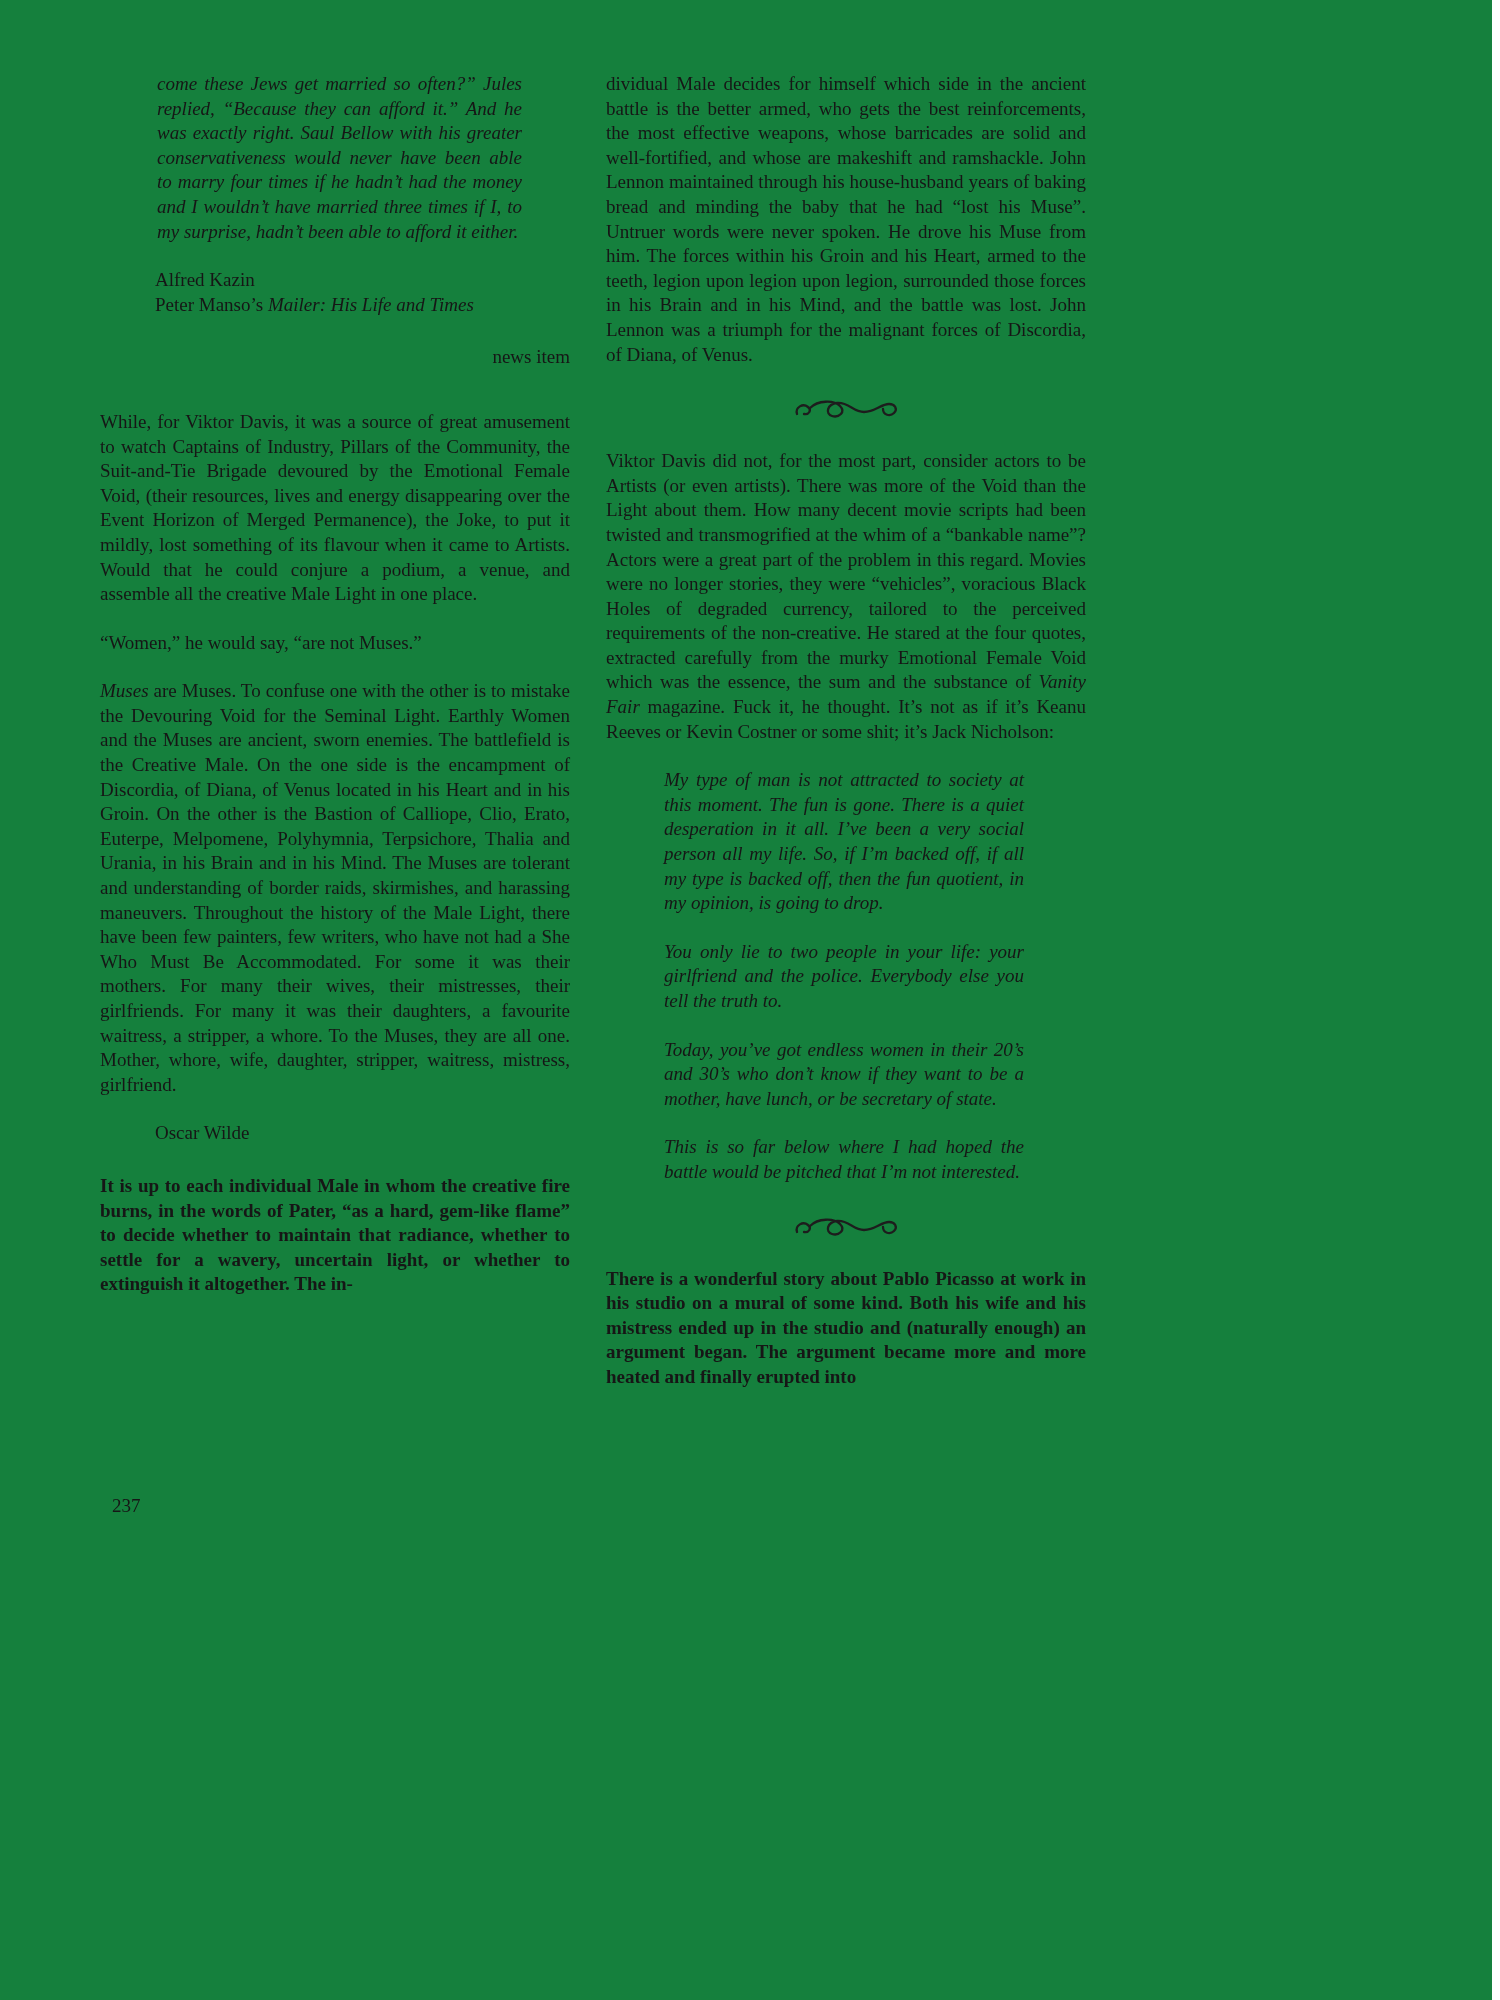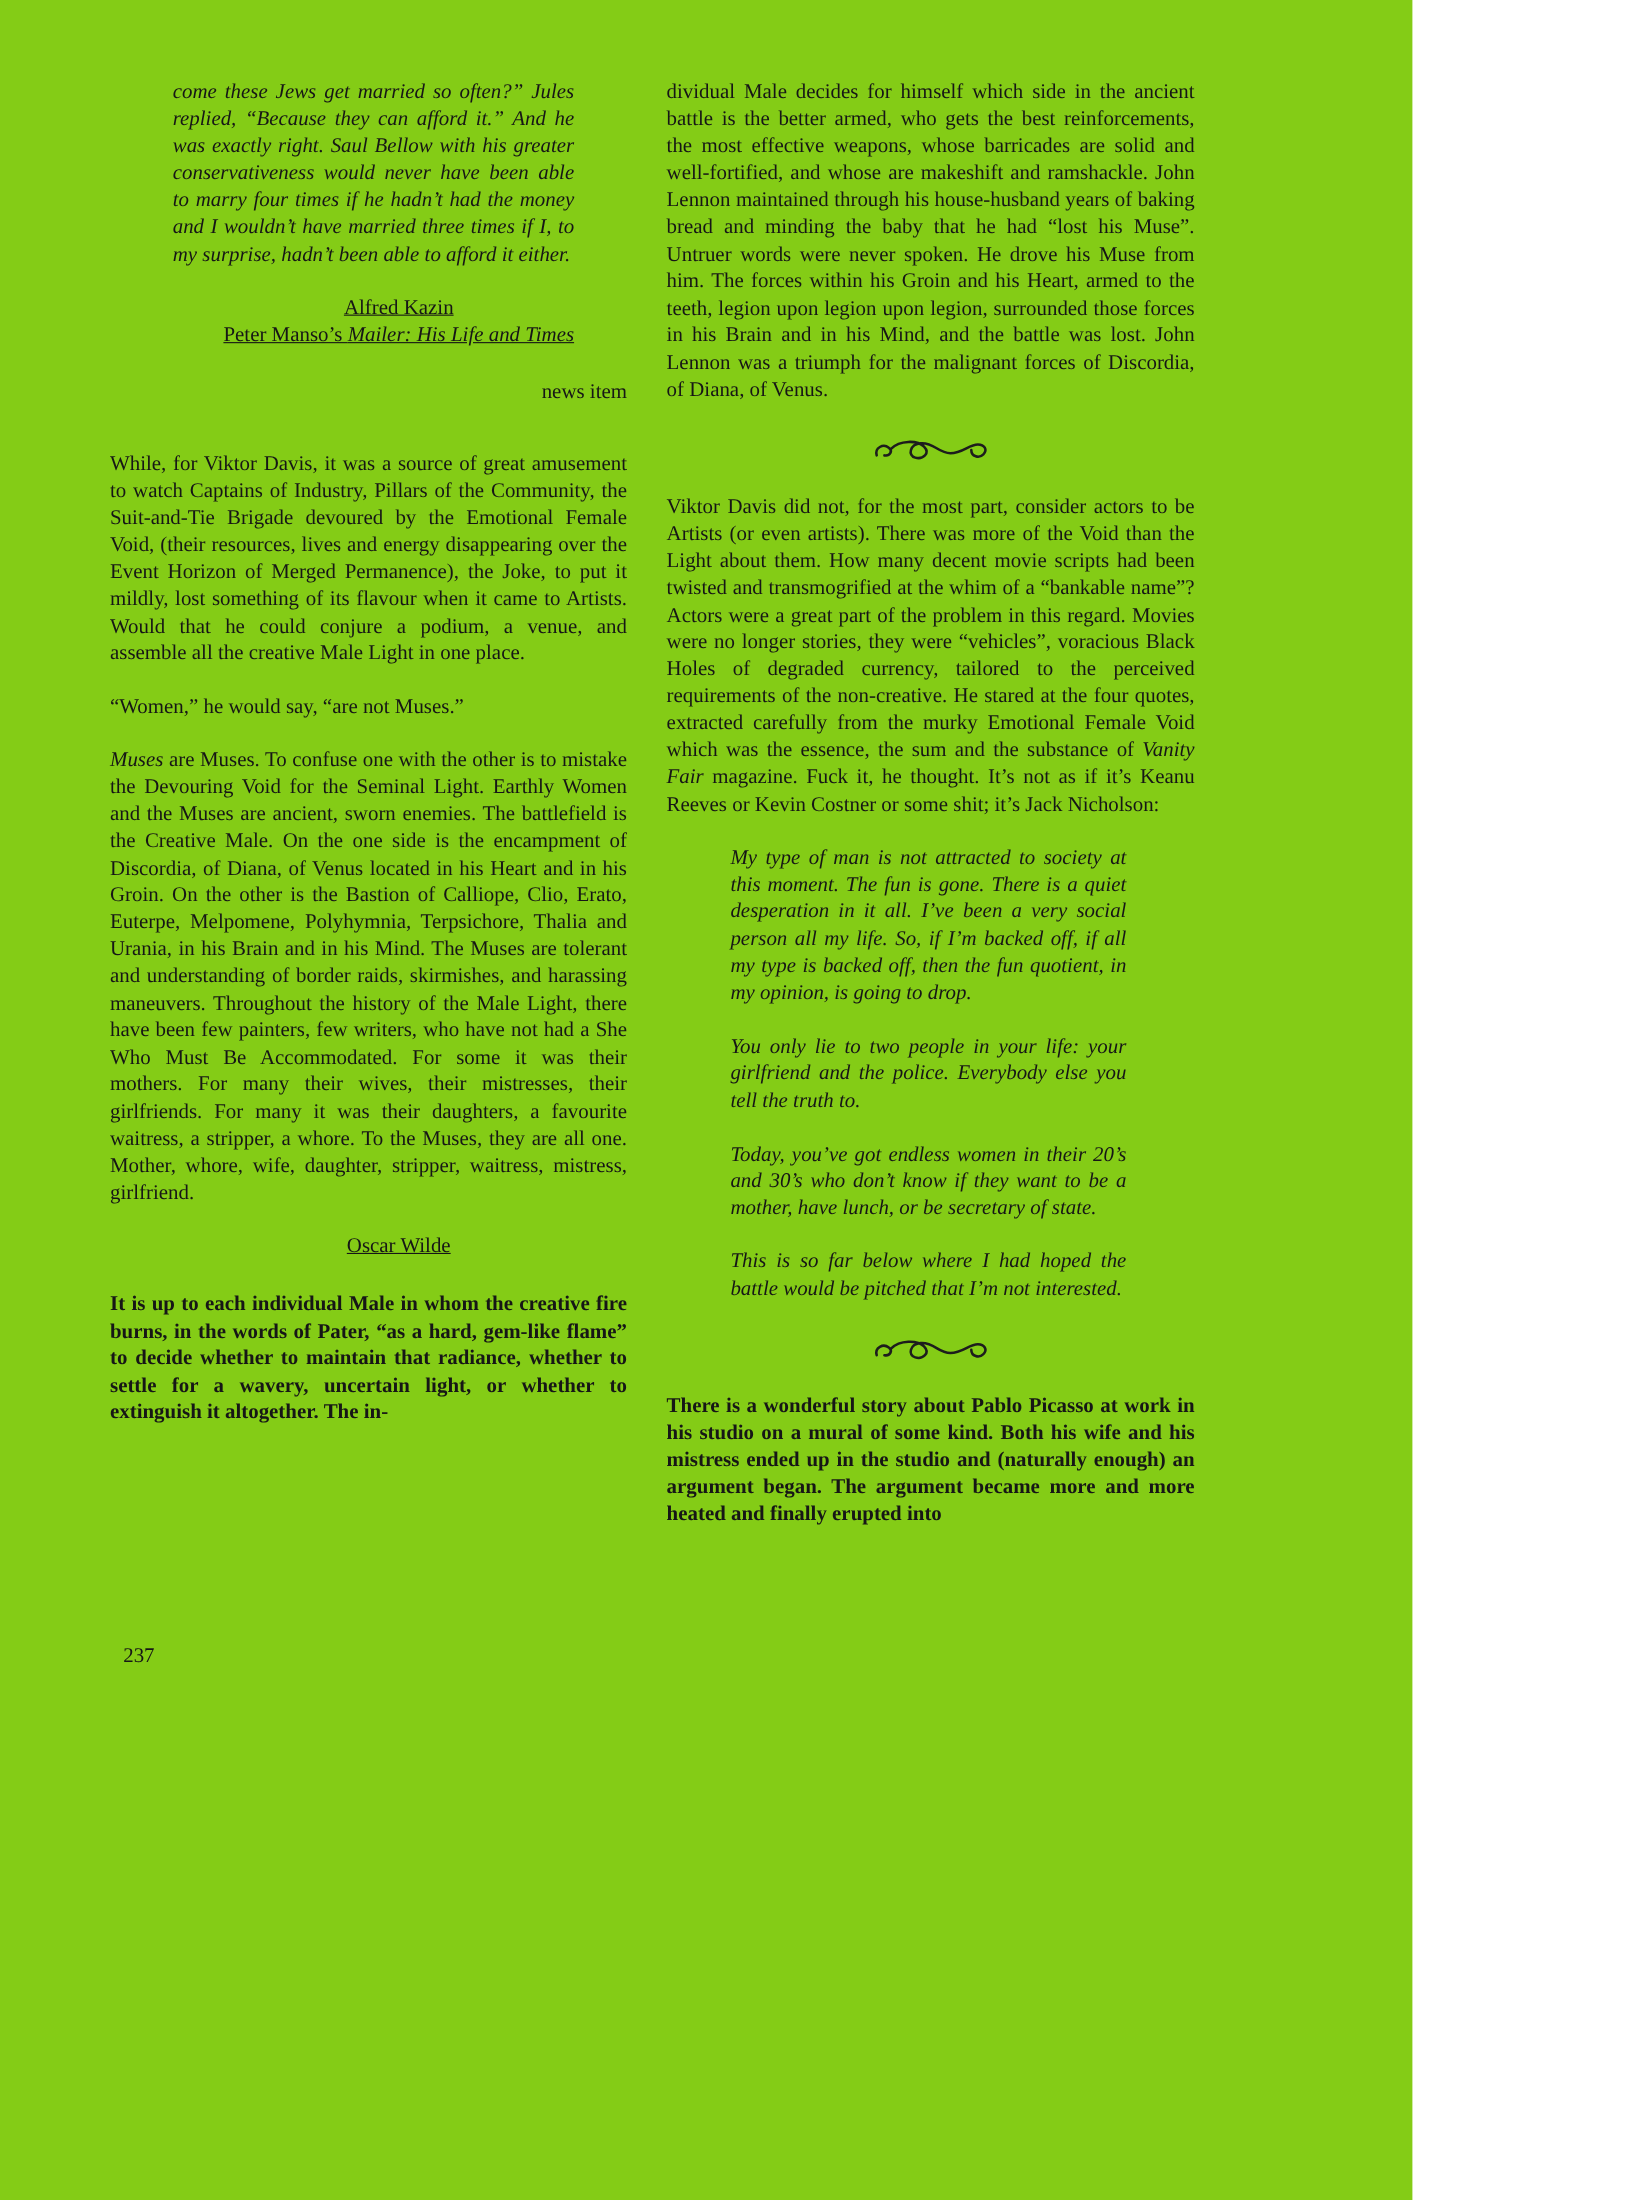--- a/index.html
+++ b/index.html
@@ -1,37 +1,37 @@
 <!DOCTYPE html>
 <html><head>
 <meta charset="utf-8">
 <style>
   html,body{margin:0;padding:0;background:#ffffff;}
   .page{
     position:relative;
-    width:1284px;
+    width:1492px;
     height:2000px;
-    background:#84cc16;
+    background:#15803d;
     font-family:"Liberation Serif", serif;
     color:#161616;
     font-size:19px;
     line-height:24.6px;
     overflow:hidden;
   }
   .col{position:absolute;top:72px;}
   .col.left{left:100px;width:470px;}
   .col.right{left:606px;width:480px;}
   .italic{font-style:italic;}
   .roman{font-style:normal;}
   p.body{margin:0 0 24px 0;text-align:justify;}
   p.body:last-child{margin-bottom:0;font-weight:bold;}
   .bq{margin:0 48px 24px 57px;text-align:justify;}
   .bq.lines{text-align:left;}
   .col.right .bq{margin:0 62px 24px 58px;}
-  .attrib{text-align:center;margin:4px 0 28px 55px;text-decoration:underline;}
+  .attrib{text-align:left;margin:4px 0 28px 55px;}
   .caption{text-align:right;margin:0 0 40px 100px;}
   .flourish{text-align:center;margin:8px 0 24px 0;}
   .flourish svg{display:inline-block;vertical-align:middle;}
   .page-number{
     position:absolute;
     left:112px;top:1494px;width:987px;
     font-size:19px;
   }
 </style>
 </head>

